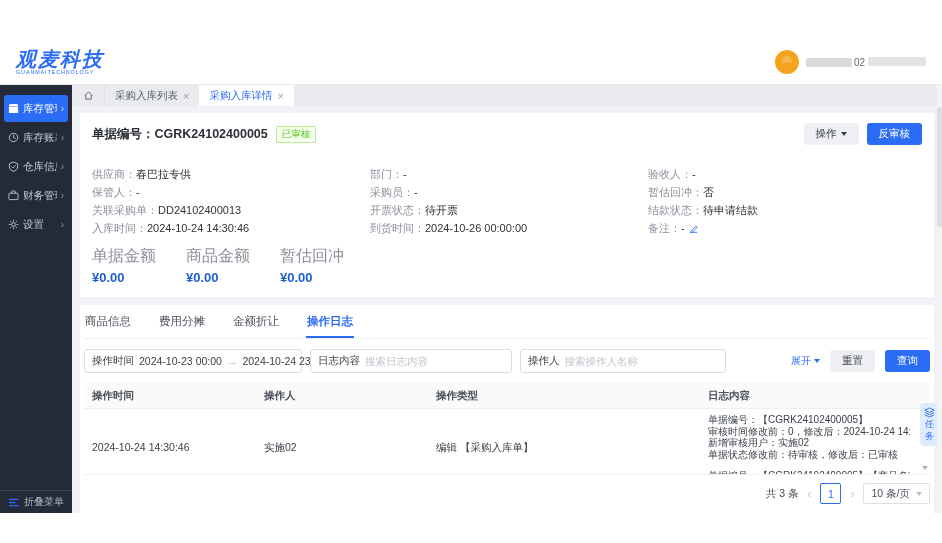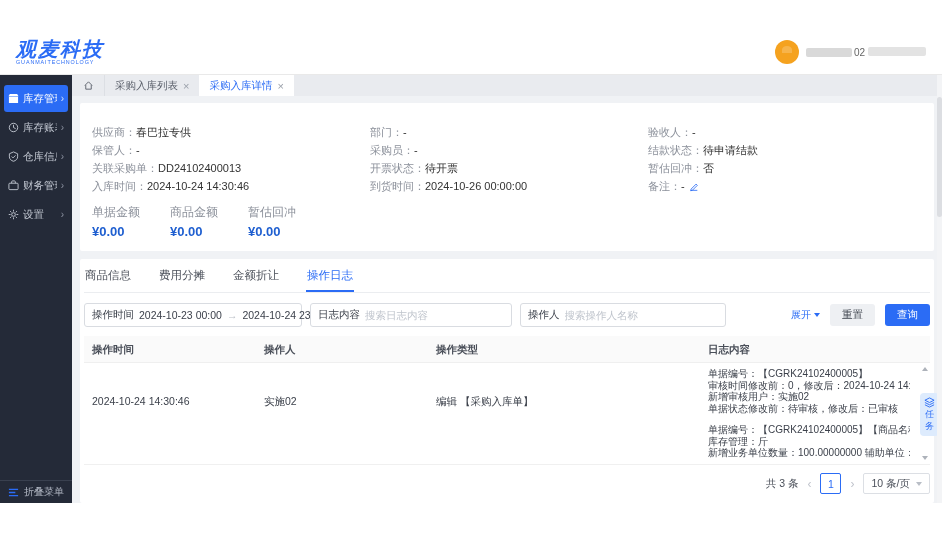--- a/index.html
+++ b/index.html
@@ -1,19 +1,19 @@
 <!DOCTYPE html>
 <html><head>
 <meta charset="utf-8">
 <style>
   * { box-sizing: border-box; margin: 0; padding: 0; }
   html,body { width: 942px; height: 543px; background:#fff; overflow:hidden;
     font-family:"Liberation Sans","DejaVu Sans",sans-serif; font-size:11px; color:#333; }
   .stage { position:relative; width:942px; height:543px; background:#fff; }
-  .app { position:absolute; top:30px; left:0; width:942px; height:473px; }
+  .app { position:absolute; top:40px; left:0; width:942px; height:473px; }
 
   
   .hdr { height:45px; background:#fff; border-bottom:1px solid #e9e9e9;
          display:flex; align-items:center; padding:0 16px; }
   .logo-cn { color:#2b6cf5; font-size:20px; font-weight:bold; letter-spacing:2px; line-height:20px; font-style:italic; }
   .logo-en { color:#2b6cf5; font-size:6px; letter-spacing:1px; transform:scale(.9); transform-origin:left; }
   .usr { margin-left:auto; display:flex; align-items:center; gap:7px; cursor:pointer; }
   .avatar { width:24px; height:24px; border-radius:50%; background:#f5a21f; display:inline-block;
             position:relative; }
   .avatar:after{ content:""; position:absolute; left:7px; top:6px; width:10px; height:7px;
@@ -63,37 +63,37 @@
            border:1px solid #b7eb8f; border-radius:2px; padding:1px 5px; }
   .doc-actions { margin-left:auto; display:flex; gap:8px; }
   .btn { height:22px; padding:0 12px; border:none; border-radius:3px; font-size:10.5px;
          display:inline-flex; align-items:center; gap:4px; cursor:pointer;
          font-family:inherit; }
   .btn-light { background:#eef0f3; color:#3c414b; }
   .btn-primary { background:#2b6cf5; color:#fff; }
   .chev-d { display:inline-block; width:0; height:0; border-left:3.5px solid transparent;
             border-right:3.5px solid transparent; border-top:4px solid currentColor; }
 
-  .fields { display:grid; grid-template-columns:278px 278px auto; margin-top:13px; }
+  .fields { display:grid; grid-template-columns:278px 278px auto; margin-top:23px; }
   .fcol { display:flex; flex-direction:column; gap:5px; }
   .field { display:flex; align-items:center; line-height:13px; }
   .fl { color:#8b909a; }
   .fv { color:#333; }
   .edit-ic { margin-left:4px; color:#2b6cf5; display:inline-flex; cursor:pointer; }
 
   .amounts { display:flex; gap:30px; margin-top:11px; }
-  .amt .al { font-size:12px; color:#8b909a; }
+  .amt .al { font-size:16px; color:#8b909a; }
   .amt .av { font-size:13px; font-weight:bold; color:#1f5fd0; margin-top:3px; }
 
   
   .p2 { flex:1; display:flex; flex-direction:column; padding:0 4px; overflow:hidden; }
   .dtabs { display:flex; gap:26px; border-bottom:1px solid #ebedf0; flex:none; }
   .dtab { padding:9px 1px 7px 1px; font-size:11.5px; color:#4a4f59; cursor:pointer;
           border-bottom:2px solid transparent; }
-  .dtab.active { color:#2b6cf5; border-bottom-color:#2b6cf5; font-weight:normal; }
+  .dtab.active { color:#2b6cf5; border-bottom-color:#2b6cf5; font-weight:bold; }
 
   .filters { display:flex; align-items:center; gap:8px; padding:10px 0 9px 0; flex:none; }
   .fbox { height:24px; border:1px solid #d9dce1; border-radius:3px; background:#fff;
           display:flex; align-items:center; padding:0 7px; gap:5px; font-size:10.5px; white-space:nowrap; }
   .fbox .pfx { color:#3c414b; flex:none; }
   .fbox input { border:none; outline:none; font:inherit; color:#333; min-width:0; }
   .fbox input::placeholder { color:#bfc4cc; }
   .fbox-date { width:218px; }
   .fbox-date .dt { color:#3c414b; }
   .fbox-date .arr { color:#b9bec6; }
@@ -243,20 +243,34 @@
         </div>
         <div class="tb-tab active">
           <span>采购入库详情</span>
           <span class="x">×</span>
         </div>
       </div>
 
       <div class="content">
 
         <section class="panel p1">
+          <div class="doc-head">
+            <span class="doc-no-label">单据编号：</span>
+            <span class="doc-no">CGRK24102400005</span>
+            <span class="badge">已审核</span>
+            <span class="doc-actions">
+              <button class="btn btn-light">
+                <span>操作</span>
+                <span class="chev-d"></span>
+              </button>
+              <button class="btn btn-primary">
+                <span>反审核</span>
+              </button>
+            </span>
+          </div>
 
           <div class="fields">
             <div class="fcol">
               <div class="field">
                     <span class="fl">供应商：</span>
                     <span class="fv">春巴拉专供</span>
                   </div>
               <div class="field">
                     <span class="fl">保管人：</span>
                     <span class="fv">-</span>
@@ -287,26 +301,26 @@
                     <span class="fl">到货时间：</span>
                     <span class="fv">2024-10-26 00:00:00</span>
                   </div>
             </div>
             <div class="fcol">
               <div class="field">
                     <span class="fl">验收人：</span>
                     <span class="fv">-</span>
                   </div>
               <div class="field">
+                    <span class="fl">暂估回冲：</span>
+                    <span class="fv">否</span>
+                  </div>
+              <div class="field">
                     <span class="fl">结款状态：</span>
                     <span class="fv">待申请结款</span>
-                  </div>
-              <div class="field">
-                    <span class="fl">暂估回冲：</span>
-                    <span class="fv">否</span>
                   </div>
               <div class="field">
                 <span class="fl">备注：</span>
                 <span class="fv">-</span>
                 <span class="edit-ic">
                   <svg viewBox="0 0 12 12" width="10" height="10">
                         <path d="M2 10h8M2.5 8.5l6-6 1.5 1.5-6 6-2 .5z" fill="none" stroke="currentColor"></path>
                       </svg>
                 </span>
               </div>

